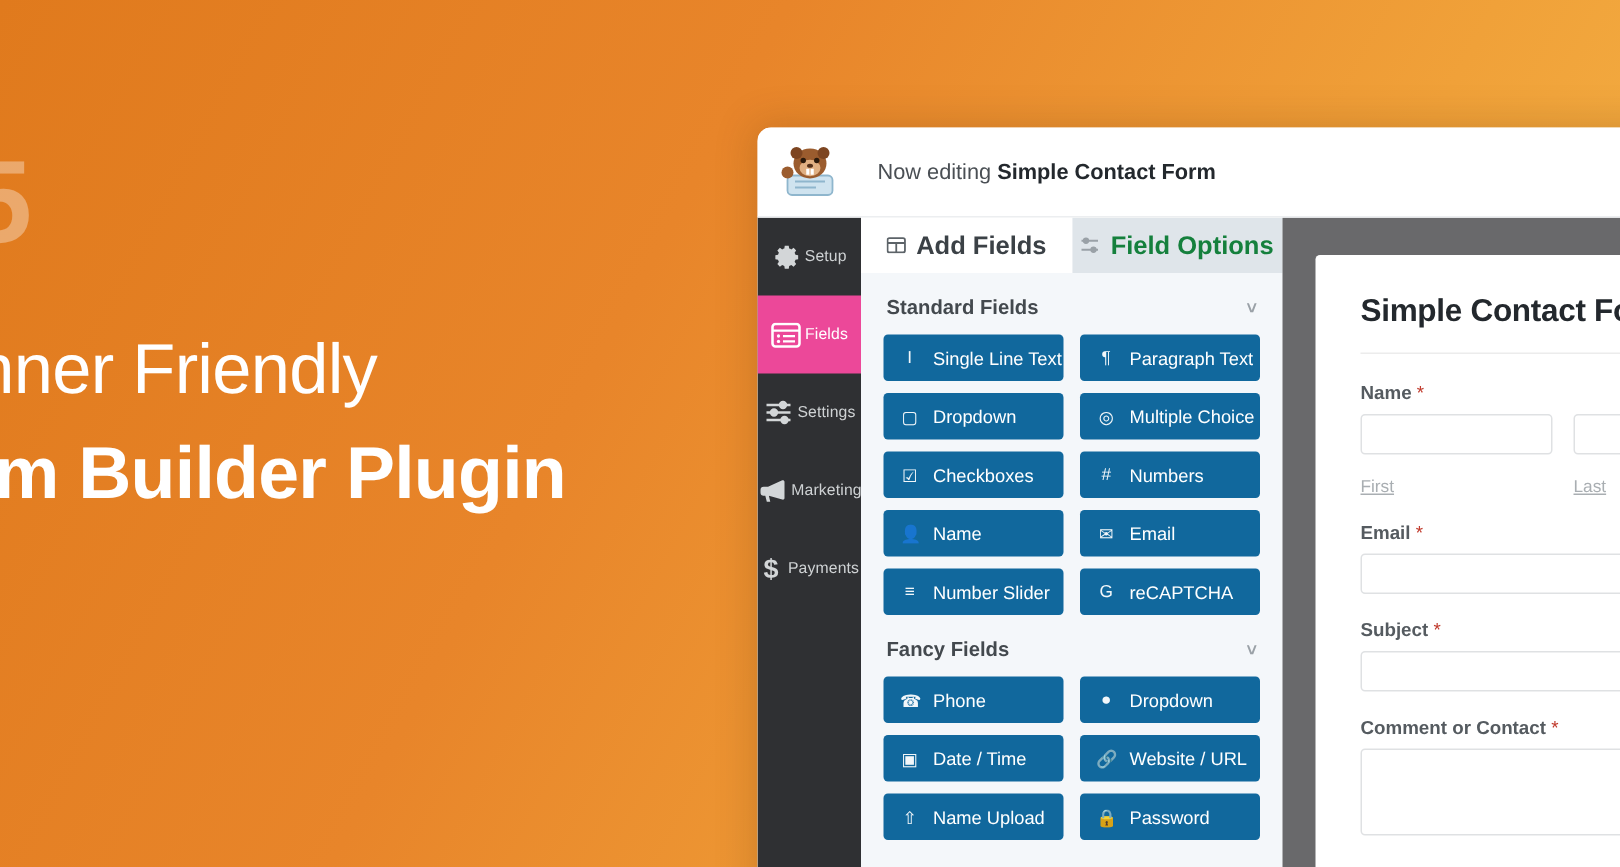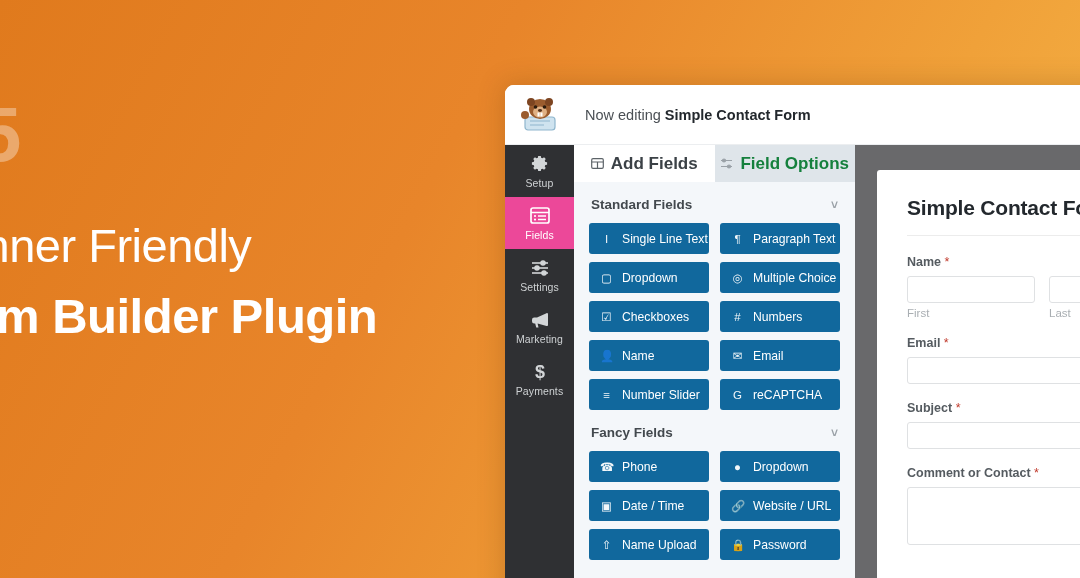--- a/index.html
+++ b/index.html
@@ -49,21 +49,21 @@
     font-size:14.5px; color:#4a4f54; margin-left:11px; white-space:nowrap;
   }
   .now-editing b { color:#23282d; font-weight:700; }
 
   
   .app-body { display:flex; height:460px; }
 
   
   .sidebar { width:69px; background:#2f3033; flex:0 0 69px; }
   .side-item {
-    height:52px; display:flex; flex-direction:column; align-items:center;
+    height:52px; display:flex; flex-direction:row; align-items:center;
     justify-content:center; gap:3px; color:#cfd2d4; cursor:pointer;
   }
   .side-item.active { background:#ec4899; color:#fff; }
   .side-label { font-size:10.5px; letter-spacing:.1px; }
   .side-ico { height:20px; display:flex; align-items:center; }
 
   
   .fields-panel { width:281px; flex:0 0 281px; background:#f4f7fa; display:flex; flex-direction:column; }
   .tabs { display:flex; height:37px; }
   .tab {
@@ -93,21 +93,21 @@
     min-width:330px;
   }
   .form-title { font-size:21px; font-weight:700; color:#23282d; letter-spacing:-.2px; }
   .form-rule { border-bottom:1px solid #ececec; margin:15px 0 19px 0; }
   .flabel { font-size:12.5px; font-weight:700; color:#555b60; margin-bottom:7px; }
   .req { color:#c0392b; font-weight:400; }
   .fin {
     border:1px solid #dfe1e3; border-radius:3px; height:27px; background:#fff;
   }
   .fin.tall { height:58px; }
-  .sub { font-size:11.5px; color:#a9aeb2; margin-top:4px; }
+  .sub { font-size:11.5px; color:#a9aeb2; margin-top:16px;text-decoration:underline; }
   .name-row { display:flex; gap:14px; }
   .name-col { flex:1; }
   .fgroup { margin-bottom:17px; }
 </style>
 </head>
 <body>
 
 <div class="promo">
   <div class="promo-glyph">5</div>
   <div class="promo-line1">ginner Friendly</div>

